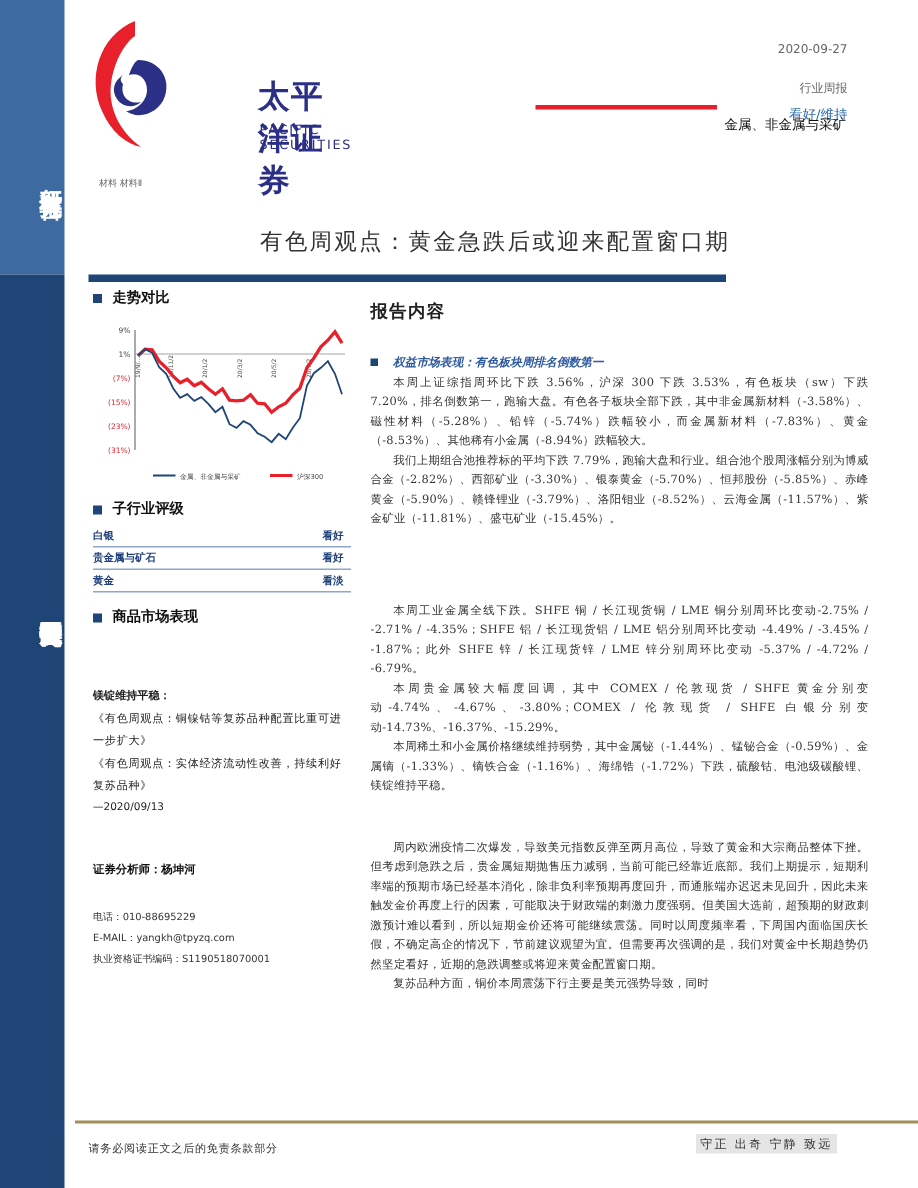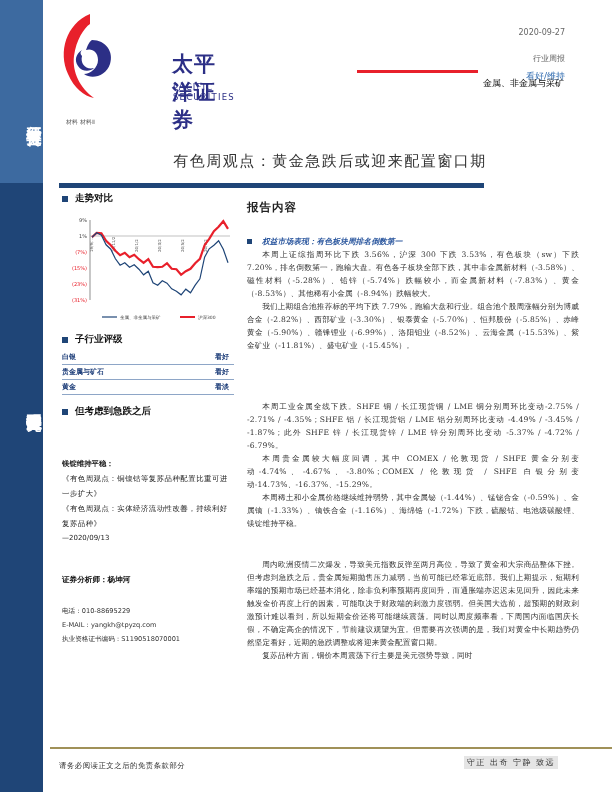--- a/index.html
+++ b/index.html
@@ -147,21 +147,21 @@
       <span>看好</span>
     </div>
   <div class="rating-row">
       <span>黄金</span>
       <span>看淡</span>
     </div>
 </div>
 
 <div class="rec-title sec-h">
   <span class="sq"></span>
-    <span>但考虑到急跌之后</span>
+    <span>商品市场表现</span>
 </div>
 
 <div class="related">
   <div class="rh">镁锭维持平稳：</div>
   <div class="ri">《有色周观点：铜镍钴等复苏品种配置比重可进一步扩大》</div>
   <div class="ri">《有色周观点：实体经济流动性改善，持续利好复苏品种》</div>
   <div class="rd">—2020/09/13</div>
 </div>
 
 <div class="analyst">
@@ -172,21 +172,21 @@
 </div>
 
 <div class="content-title">报告内容</div>
 
 <div class="rcol" style="top:236px">
   <div class="sub-h">
       <span class="sq"></span>
       <span>权益市场表现：有色板块周排名倒数第一</span>
     </div>
   <p class="para">本周上证综指周环比下跌 3.56%，沪深 300 下跌 3.53%，有色板块（sw）下跌 7.20%，排名倒数第一，跑输大盘。有色各子板块全部下跌，其中非金属新材料（-3.58%）、磁性材料（-5.28%）、铅锌（-5.74%）跌幅较小，而金属新材料（-7.83%）、黄金（-8.53%）、其他稀有小金属（-8.94%）跌幅较大。</p>
-  <p class="para">我们上期组合池推荐标的平均下跌 7.79%，跑输大盘和行业。组合池个股周涨幅分别为博威合金（-2.82%）、西部矿业（-3.30%）、银泰黄金（-5.70%）、恒邦股份（-5.85%）、赤峰黄金（-5.90%）、赣锋锂业（-6.99%）、洛阳钼业（-8.52%）、云海金属（-15.53%）、紫金矿业（-11.81%）、盛屯矿业（-15.45%）。</p>
+  <p class="para">我们上期组合池推荐标的平均下跌 7.79%，跑输大盘和行业。组合池个股周涨幅分别为博威合金（-2.82%）、西部矿业（-3.30%）、银泰黄金（-5.70%）、恒邦股份（-5.85%）、赤峰黄金（-5.90%）、赣锋锂业（-3.79%）、洛阳钼业（-8.52%）、云海金属（-11.57%）、紫金矿业（-11.81%）、盛屯矿业（-15.45%）。</p>
 </div>
 
 <div class="rcol" style="top:400px">
   <p class="para">本周工业金属全线下跌。SHFE 铜 / 长江现货铜 / LME 铜分别周环比变动-2.75% / -2.71% / -4.35%；SHFE 铝 / 长江现货铝 / LME 铝分别周环比变动 -4.49% / -3.45% / -1.87%；此外 SHFE 锌 / 长江现货锌 / LME 锌分别周环比变动 -5.37% / -4.72% / -6.79%。</p>
   <p class="para">本周贵金属较大幅度回调，其中 COMEX / 伦敦现货 / SHFE 黄金分别变动-4.74%、-4.67%、-3.80%；COMEX / 伦敦现货 / SHFE 白银分别变动-14.73%、-16.37%、-15.29%。</p>
   <p class="para">本周稀土和小金属价格继续维持弱势，其中金属铋（-1.44%）、锰铋合金（-0.59%）、金属镝（-1.33%）、镝铁合金（-1.16%）、海绵锆（-1.72%）下跌，硫酸钴、电池级碳酸锂、镁锭维持平稳。</p>
 </div>
 
 <div class="rcol" style="top:558px">
   <p class="para">周内欧洲疫情二次爆发，导致美元指数反弹至两月高位，导致了黄金和大宗商品整体下挫。但考虑到急跌之后，贵金属短期抛售压力减弱，当前可能已经靠近底部。我们上期提示，短期利率端的预期市场已经基本消化，除非负利率预期再度回升，而通胀端亦迟迟未见回升，因此未来触发金价再度上行的因素，可能取决于财政端的刺激力度强弱。但美国大选前，超预期的财政刺激预计难以看到，所以短期金价还将可能继续震荡。同时以周度频率看，下周国内面临国庆长假，不确定高企的情况下，节前建议观望为宜。但需要再次强调的是，我们对黄金中长期趋势仍然坚定看好，近期的急跌调整或将迎来黄金配置窗口期。</p>

